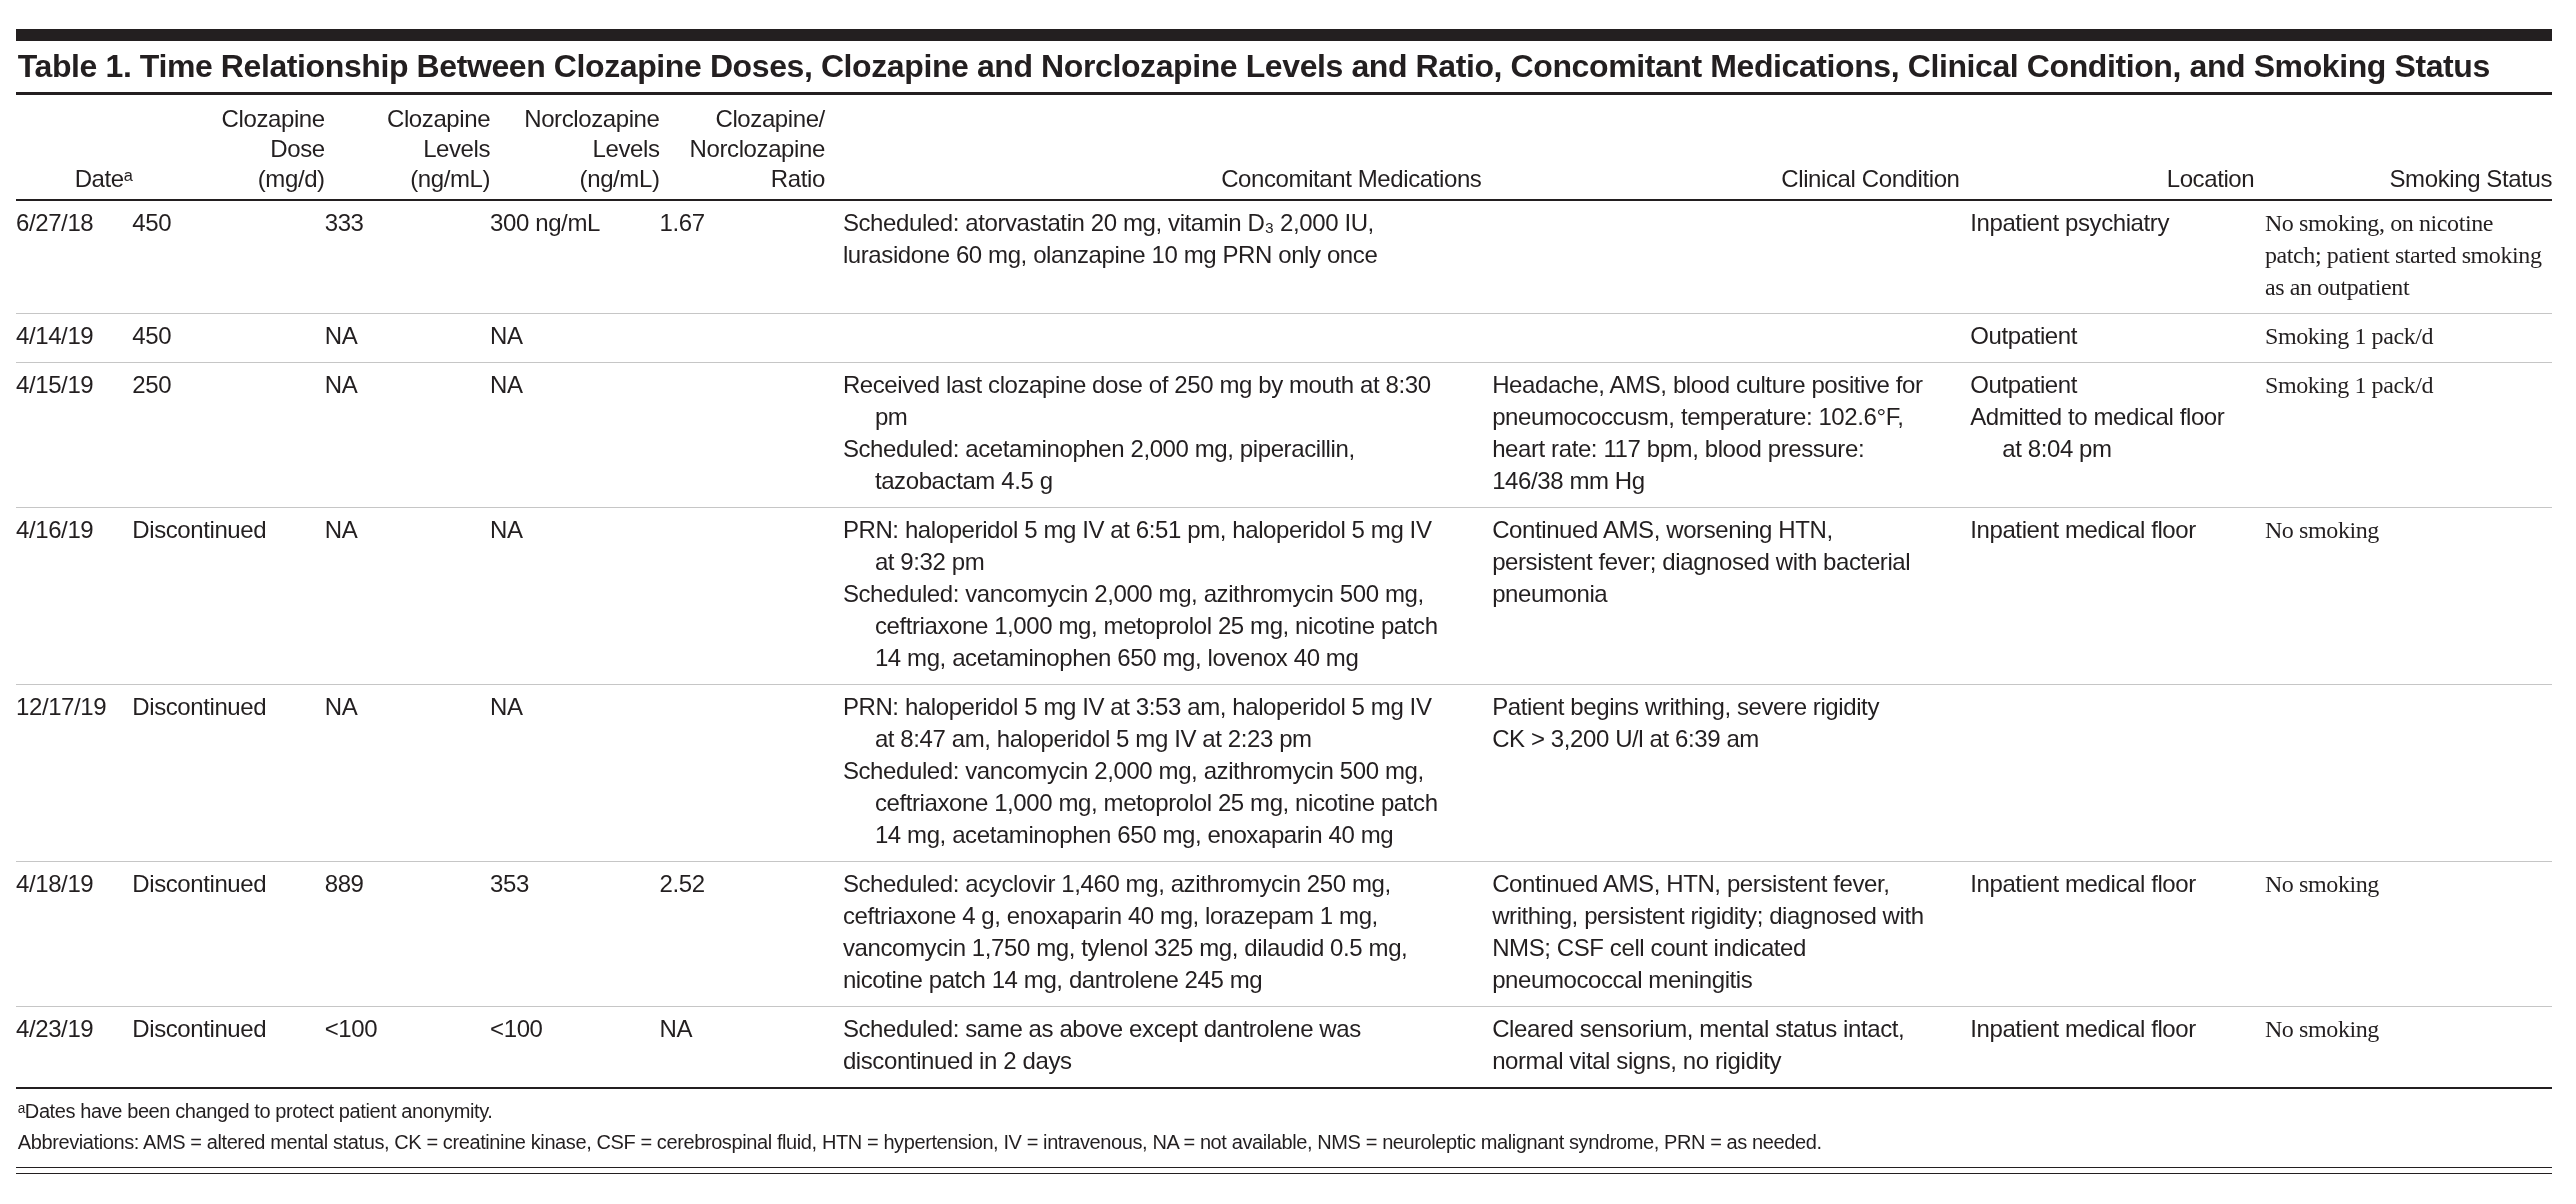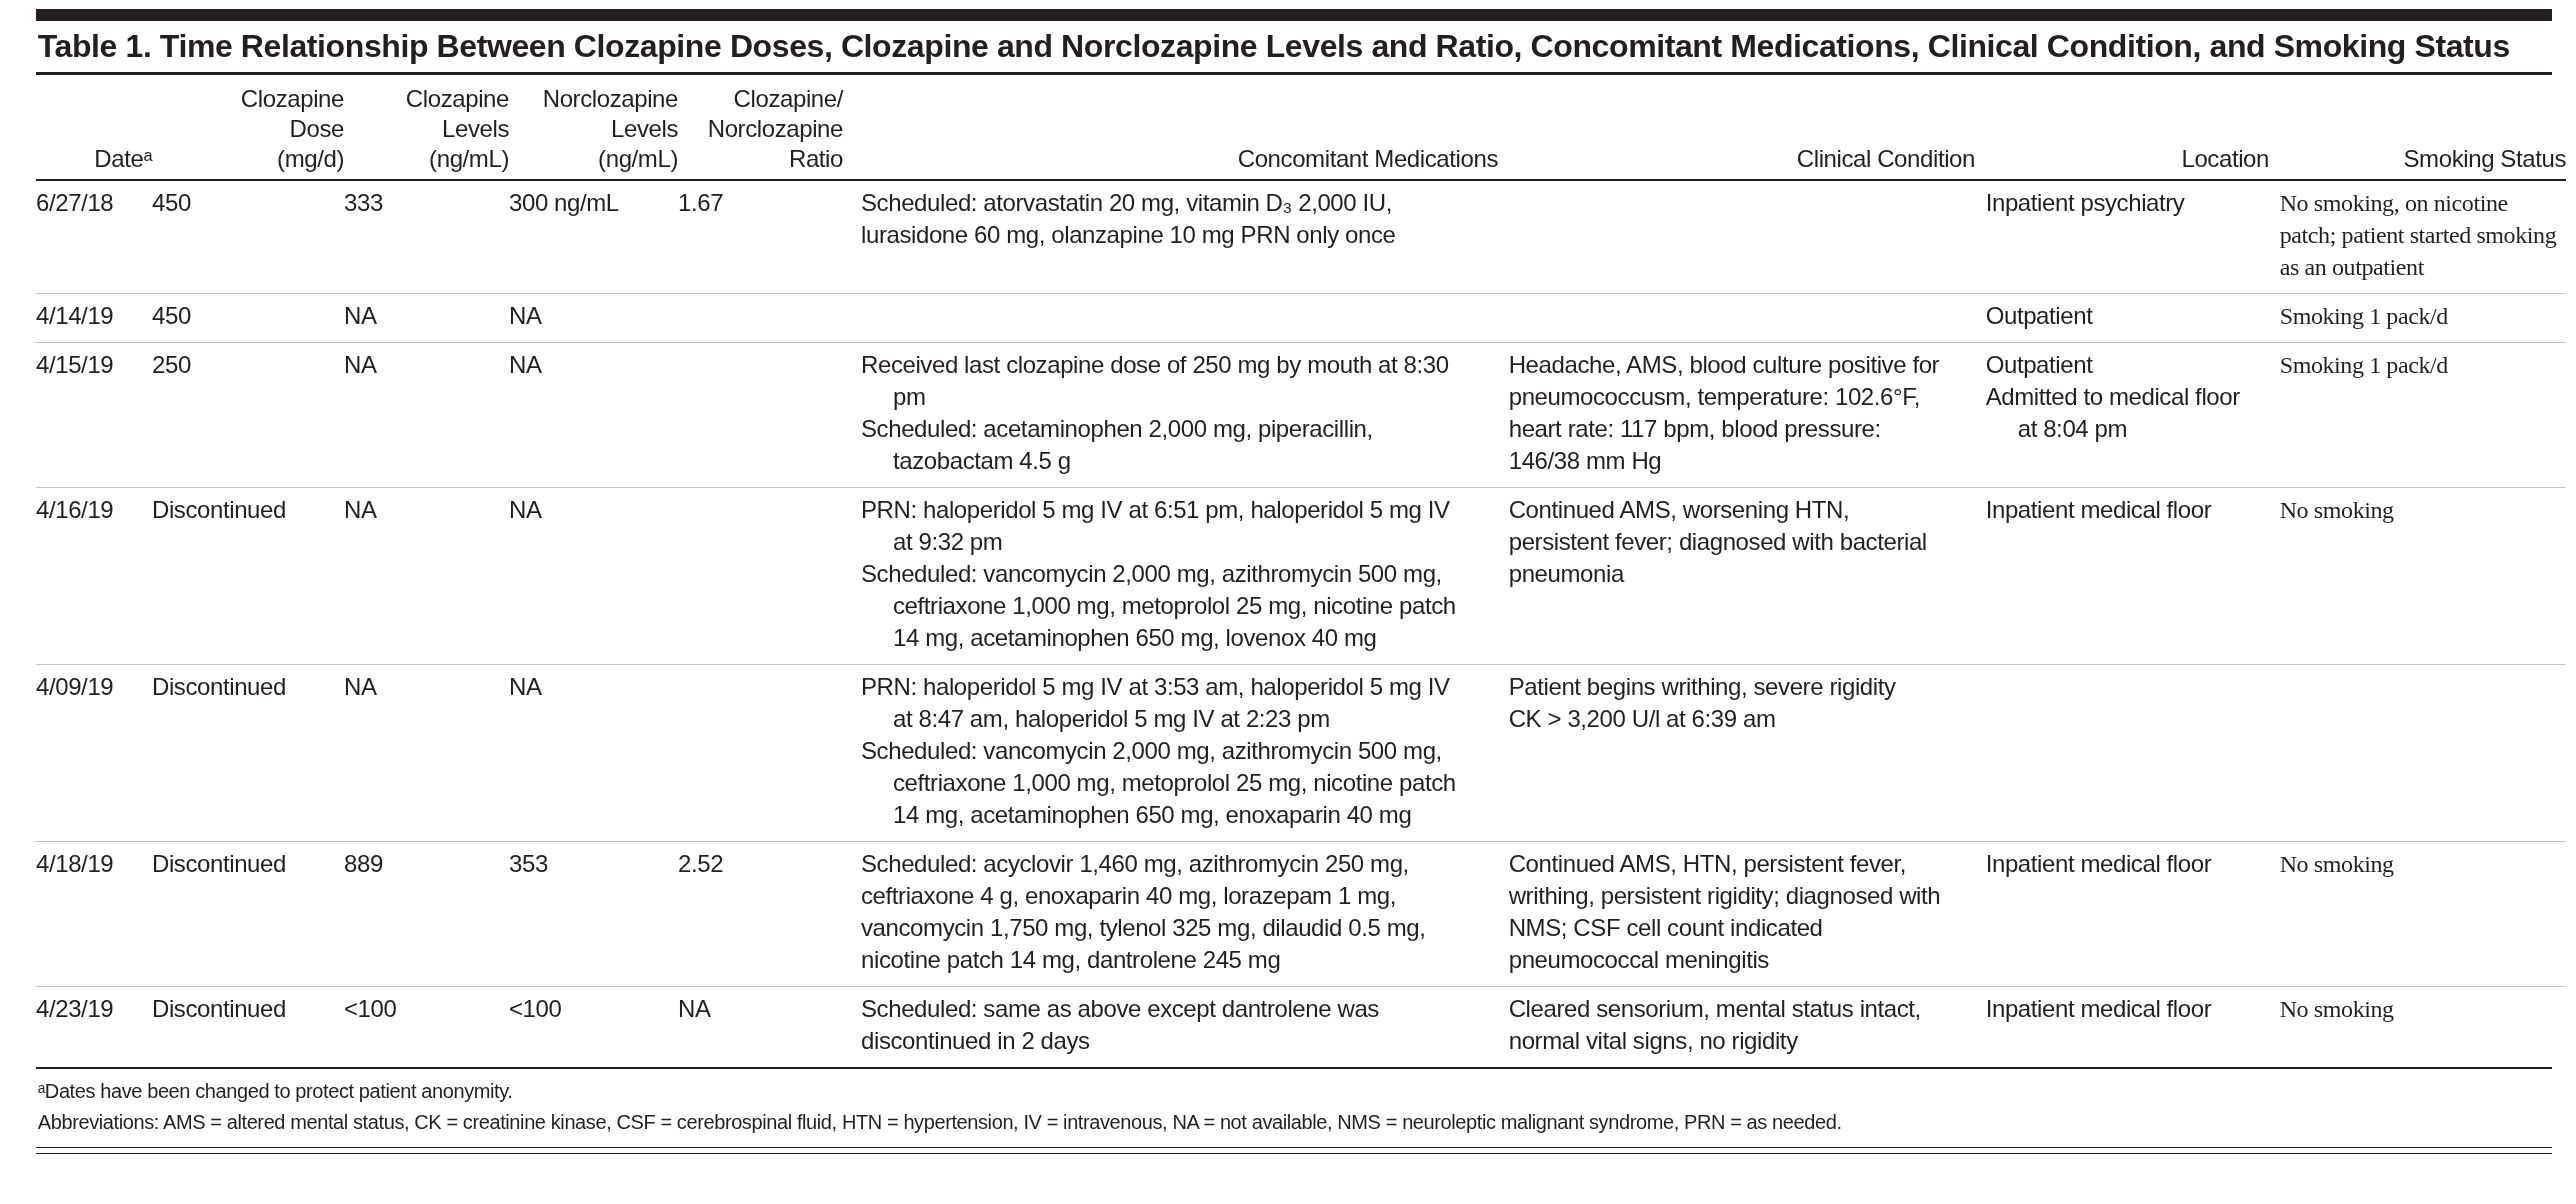--- a/index.html
+++ b/index.html
@@ -5,21 +5,22 @@
   html, body {
     margin: 0;
     background: #ffffff;
     width: 2576px;
     height: 1204px;
     overflow: hidden;
     font-family: "Liberation Sans", sans-serif;
     color: #231f20;
   }
   .sheet {
-    padding: 9px 24px 0 36px;
+    padding: 9px 24px 0 16px;
+    margin-top: 20px;
   }
   .top-bar {
     height: 11.6px;
     background: #231f20;
   }
   .title {
     font-size: 32px;
     font-weight: bold;
     line-height: 41px;
     padding: 5.3px 1.8px 5.3px 1.8px;
@@ -186,21 +187,21 @@
         <td class="c-meds hang">
             <div class="para">PRN: haloperidol 5 mg IV at 6:51 pm, haloperidol 5 mg IV at 9:32 pm</div>
             <div class="para">Scheduled: vancomycin 2,000 mg, azithromycin 500 mg, ceftriaxone 1,000 mg, metoprolol 25 mg, nicotine patch 14 mg, acetaminophen 650 mg, lovenox 40 mg</div>
           </td>
         <td class="c-clin">Continued AMS, worsening HTN, persistent fever; diagnosed with bacterial pneumonia</td>
         <td class="c-loc">Inpatient medical floor</td>
         <td class="c-smoke">No smoking</td>
       </tr>
 
       <tr>
-        <td class="c-date">4/09/19</td>
+        <td class="c-date">12/17/19</td>
         <td class="c-num">Discontinued</td>
         <td class="c-num">NA</td>
         <td class="c-num">NA</td>
         <td class="c-num"></td>
         <td class="c-meds hang">
             <div class="para">PRN: haloperidol 5 mg IV at 3:53 am, haloperidol 5 mg IV at 8:47 am, haloperidol 5 mg IV at 2:23 pm</div>
             <div class="para">Scheduled: vancomycin 2,000 mg, azithromycin 500 mg, ceftriaxone 1,000 mg, metoprolol 25 mg, nicotine patch 14 mg, acetaminophen 650 mg, enoxaparin 40 mg</div>
           </td>
         <td class="c-clin">
             <div class="para">Patient begins writhing, severe rigidity</div>

